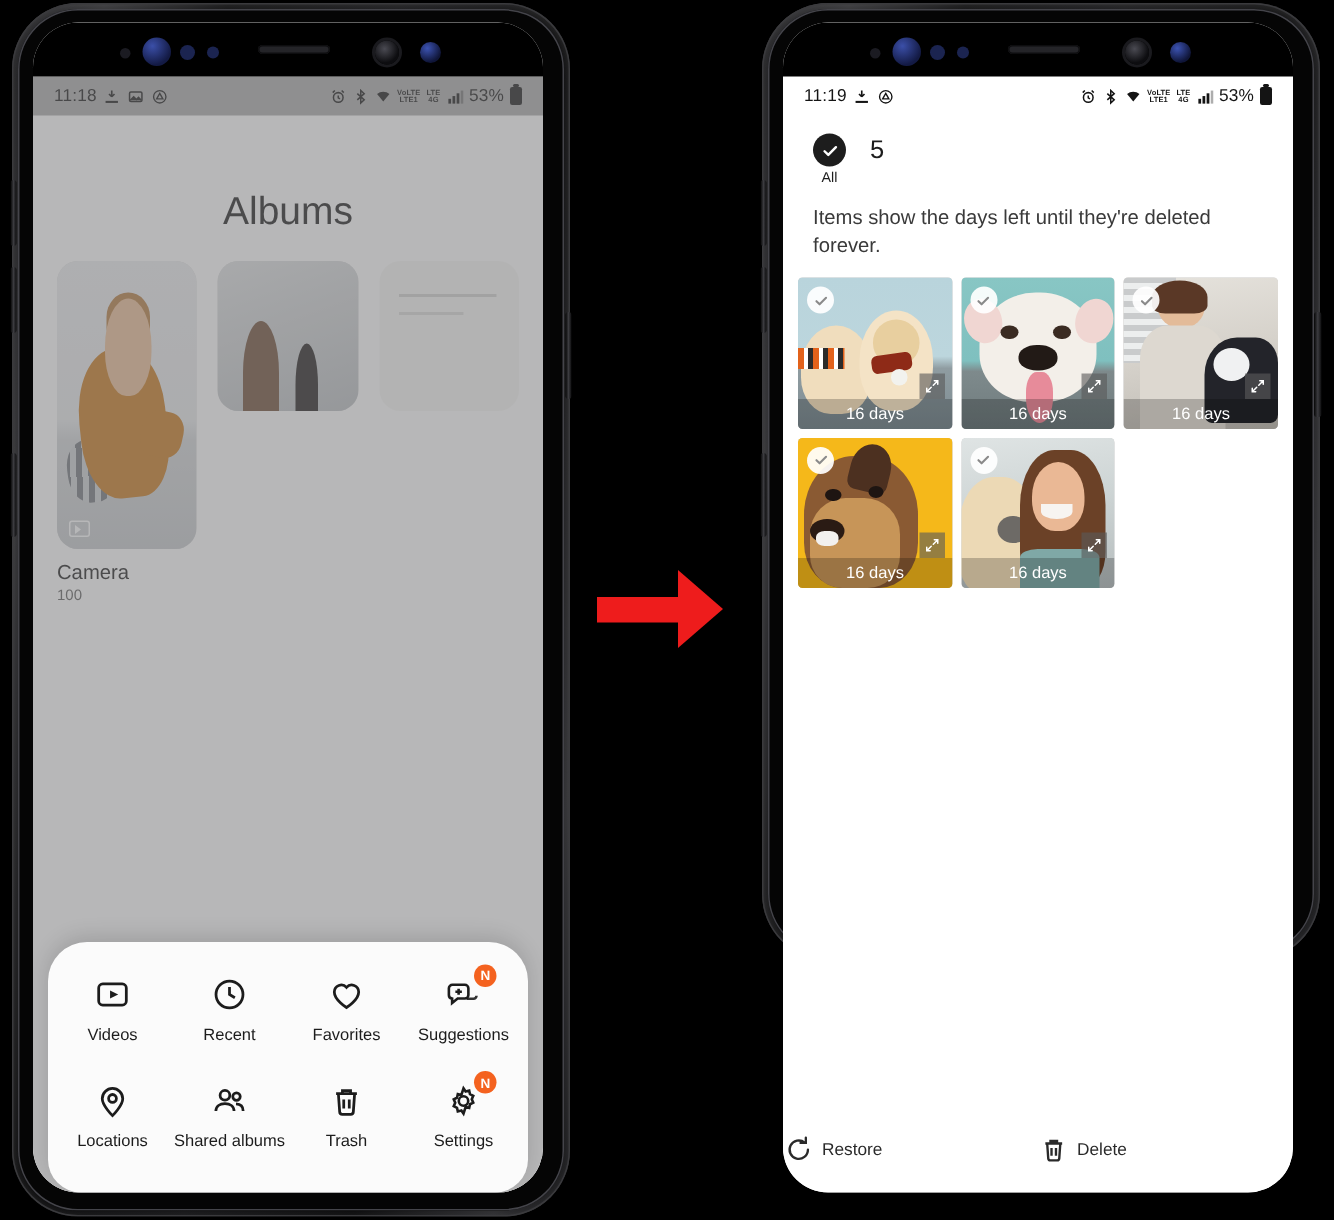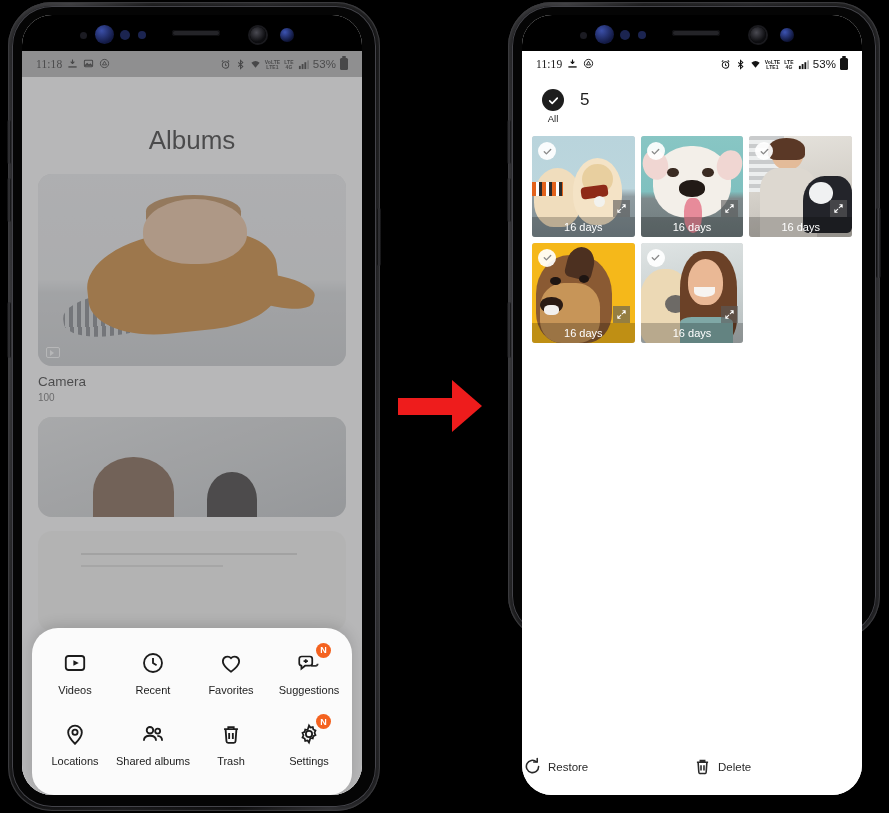--- a/index.html
+++ b/index.html
@@ -14,35 +14,35 @@
   .phone .rim { position:absolute; inset:4px; border-radius:40px; background:#050505; box-shadow:0 0 0 1px #44444a inset; }
   .screen { position:absolute; overflow:hidden; background:#fff; }
 
   
   .sidebtn { position:absolute; background:linear-gradient(90deg,#060606,#3b3b3f,#0c0c0d); border-radius:2px; }
   .dot { position:absolute; border-radius:50%; }
   .speaker { position:absolute; height:6px; border-radius:3px; background:#242428; box-shadow:0 0 0 1px #0d0d0f inset; }
 
   
   .statusbar { display:flex; align-items:center; height:26px; padding:0 14px; font-size:11.5px; letter-spacing:.1px; }
-  .sb-left { display:flex; align-items:flex-start; gap:5px;font-family:Liberation Serif, serif; }
+  .sb-left { display:flex; align-items:flex-end; gap:5px; }
   .sb-right { margin-left:auto; display:flex; align-items:flex-end; gap:4px; }
   .sb-ic { width:11px; height:11px; display:inline-block; }
   .sb-ic svg { display:block; width:11px; height:11px; }
   .voltelte { font-size:5px; line-height:5px; font-weight:bold; text-align:center; }
   .voltelte span { display:block; }
   .battery-pct { font-size:11.5px; }
   .batt { width:8px; height:12px; border-radius:1.5px; position:relative; }
   .batt:before { content:''; position:absolute; left:2px; top:-2px; width:4px; height:2px; border-radius:1px; background:currentColor; }
 
   
   .albums-page { position:absolute; inset:0; background:#fafafa; }
   .dim { position:absolute; inset:0; background:rgba(120,120,122,.52); z-index:40; pointer-events:none; }
   .albums-title { text-align:center; font-size:26px; color:#1b1b1b; font-weight:400; padding-top:48px; }
-  .album-grid { display:grid; grid-template-columns:1fr; gap:14px; padding:18px 16px 0 16px; }
+  .album-grid { display:grid; grid-template-columns:1fr 1fr 1fr; gap:14px; padding:18px 16px 0 16px; }
   .album-card .thumb { width:100%; height:192px; border-radius:14px; overflow:hidden; position:relative; background:#d9d9d9; }
   .album-card .name { font-size:13.5px; color:#1b1b1b; margin-top:8px; }
   .album-card .cnt { font-size:10px; color:#5b5b5b; margin-top:3px; }
   .vidbadge { position:absolute; left:8px; bottom:8px; width:14px; height:11px; border:1.3px solid rgba(255,255,255,.9); border-radius:2px; }
   .vidbadge:after { content:''; position:absolute; left:3px; top:2px; border-left:4px solid rgba(255,255,255,.9); border-top:3px solid transparent; border-bottom:3px solid transparent; }
 
   
   .mosaic { position:absolute; inset:0; display:grid; grid-template-columns:repeat(3,1fr); grid-template-rows:repeat(3,1fr); }
   .mosaic i { display:block; }
 
@@ -395,20 +395,21 @@
             <span class="allcircle">
                 <svg viewBox="0 0 24 24" fill="none" stroke="#fff" stroke-width="3" stroke-linecap="round" stroke-linejoin="round">
                   <path d="M5 12.6l4.6 4.6L19 7.6"></path>
                 </svg>
               </span>
             <span class="alllabel">All</span>
           </div>
           <div class="selcount">5</div>
         </div>
 
+        <div class="infotext">Items show the days left until they're deleted forever.</div>
 
         <div class="tilegrid">
 
           <div class="tile">
             <div class="pic" style="background:linear-gradient(180deg,#b9d4dc 0%,#bcd6dd 52%,#8f9ca1 60%,#7e8c92 100%);">
               <div style="position:absolute;left:2%;top:32%;width:46%;height:58%;border-radius:50% 50% 42% 42%;background:#f0ddbd;"></div>
               <div style="position:absolute;left:40%;top:22%;width:48%;height:66%;border-radius:50% 50% 44% 44%;background:#f4e3c6;"></div>
               <div style="position:absolute;left:49%;top:28%;width:30%;height:30%;border-radius:50%;background:#e8cf9f;"></div>
               <div style="position:absolute;left:0;top:46%;width:30%;height:14%;background:repeating-linear-gradient(90deg,#e2621b 0 4px,#fff 4px 7px,#2b2b2b 7px 10px);"></div>
               <div style="position:absolute;left:48%;top:50%;width:26%;height:12%;background:#8e2a17;border-radius:4px;transform:rotate(-8deg);"></div>

